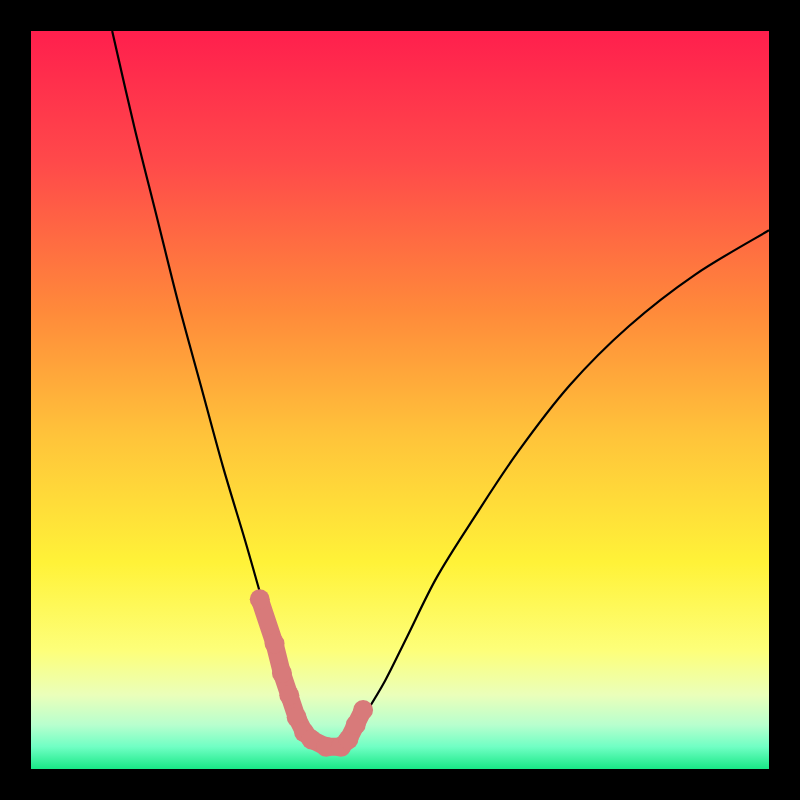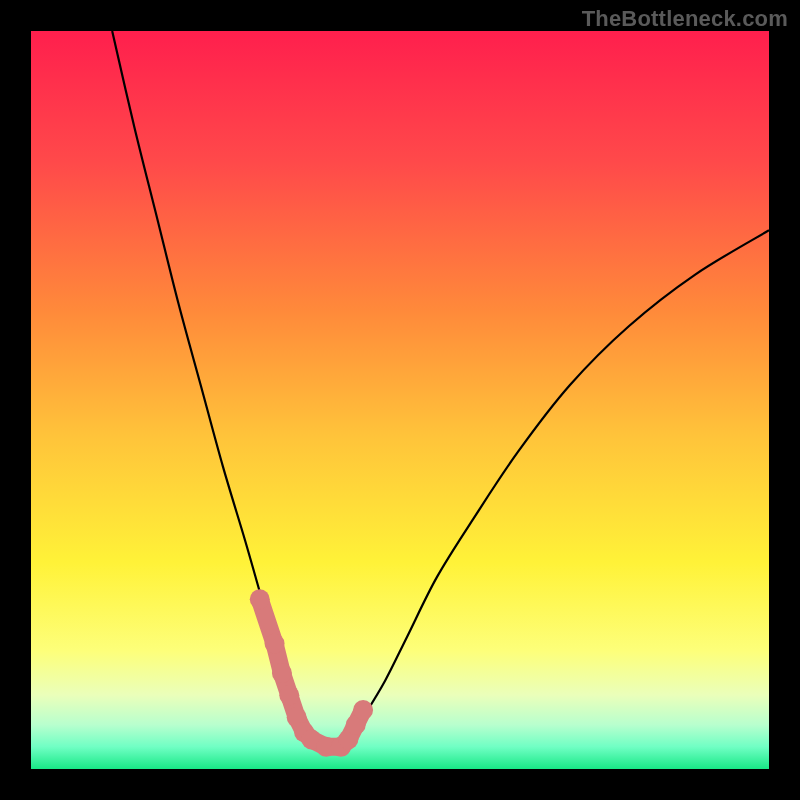--- a/index.html
+++ b/index.html
@@ -69,14 +69,13 @@
           <circle cx="273.06" cy="701.1" r="10" fill="#d87a7a"></circle>
           <circle cx="280.44" cy="708.48" r="10" fill="#d87a7a"></circle>
           <circle cx="295.2" cy="715.86" r="10" fill="#d87a7a"></circle>
           <circle cx="309.96" cy="715.86" r="10" fill="#d87a7a"></circle>
           <circle cx="317.34" cy="708.48" r="10" fill="#d87a7a"></circle>
           <circle cx="324.72" cy="693.72" r="10" fill="#d87a7a"></circle>
           <circle cx="332.1" cy="678.96" r="10" fill="#d87a7a"></circle>
         </g>
     </svg>
   </div>
-  <div class="watermark">TheBottleneck.com</div>
 </div>
 
 </body></html>

